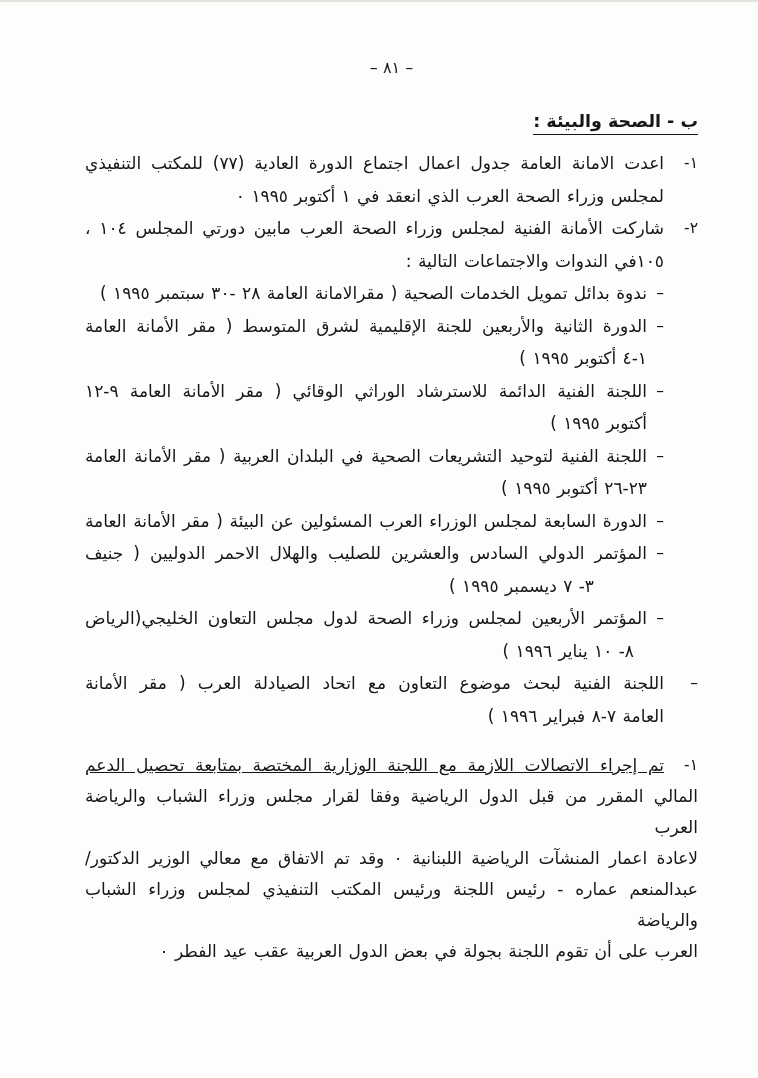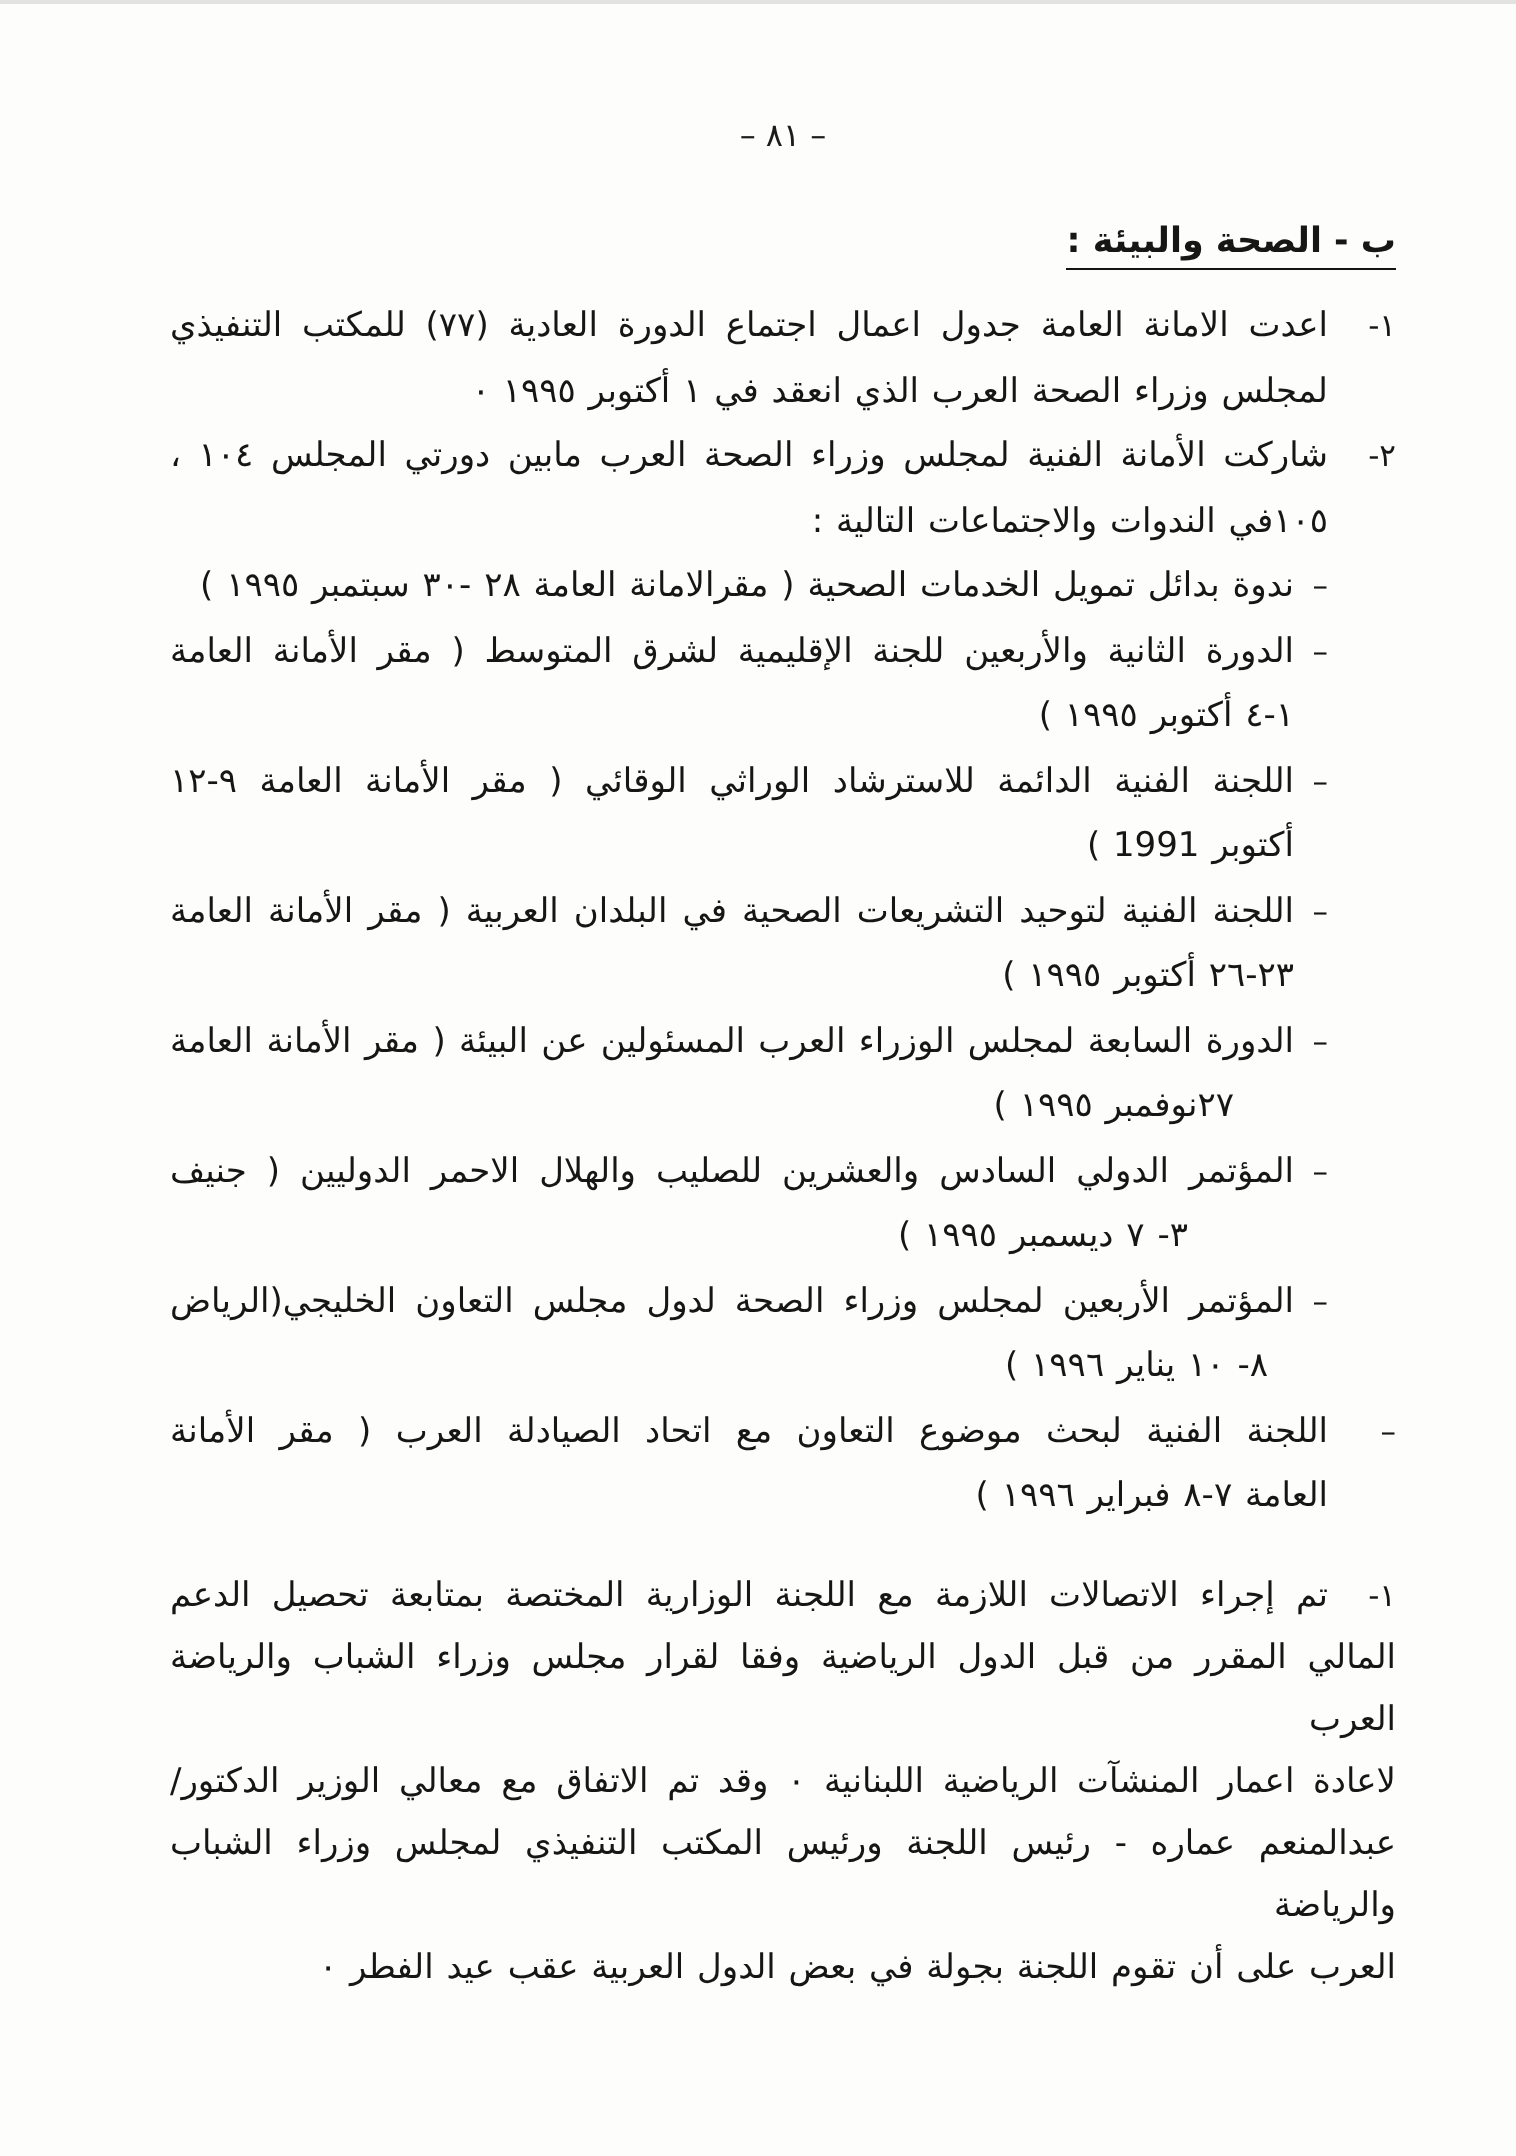--- a/index.html
+++ b/index.html
@@ -69,21 +69,21 @@
   }
   .sbody { flex:1; min-width:0; }
 
   .ind30 { padding-right:30px; }
   .ind53 { padding-right:53px; }
   .ind13 { padding-right:13px; }
 
   .sec-c { margin-top:18px; }
   .item.block { display:block; margin-top:9px; }
   .firstline { display:flex; }
-  .firstline .line { flex:1; min-width:0; }
+  .firstline .line { flex:1; min-width:0;text-decoration:underline; }
 </style>
 </head>
 <body>
 
 <div class="page">
 
   <div class="pageno">–  ٨١  –</div>
 
   <div class="section sec-b">
 
@@ -117,37 +117,36 @@
           <div class="sbody">
             <div class="line just">الدورة الثانية والأربعين للجنة الإقليمية لشرق المتوسط ( مقر الأمانة العامة</div>
             <div class="line">١-٤ أكتوبر ١٩٩٥ )</div>
           </div>
         </div>
 
         <div class="subitem">
           <div class="smarker">–</div>
           <div class="sbody">
             <div class="line just">اللجنة الفنية الدائمة للاسترشاد الوراثي الوقائي ( مقر الأمانة العامة ٩-١٢</div>
-            <div class="line">أكتوبر 1991 )</div>
+            <div class="line">أكتوبر ١٩٩٥ )</div>
           </div>
         </div>
 
         <div class="subitem">
           <div class="smarker">–</div>
           <div class="sbody">
             <div class="line just">اللجنة الفنية لتوحيد التشريعات الصحية في البلدان العربية ( مقر الأمانة العامة</div>
             <div class="line">٢٣-٢٦ أكتوبر ١٩٩٥ )</div>
           </div>
         </div>
 
         <div class="subitem">
           <div class="smarker">–</div>
           <div class="sbody">
             <div class="line just">الدورة السابعة لمجلس الوزراء العرب المسئولين عن البيئة ( مقر الأمانة العامة</div>
-            <div class="line ind30">٢٧نوفمبر ١٩٩٥ )</div>
           </div>
         </div>
 
         <div class="subitem">
           <div class="smarker">–</div>
           <div class="sbody">
             <div class="line just">المؤتمر الدولي السادس والعشرين للصليب والهلال الاحمر الدوليين ( جنيف</div>
             <div class="line ind53">٣- ٧ ديسمبر ١٩٩٥ )</div>
           </div>
         </div>

